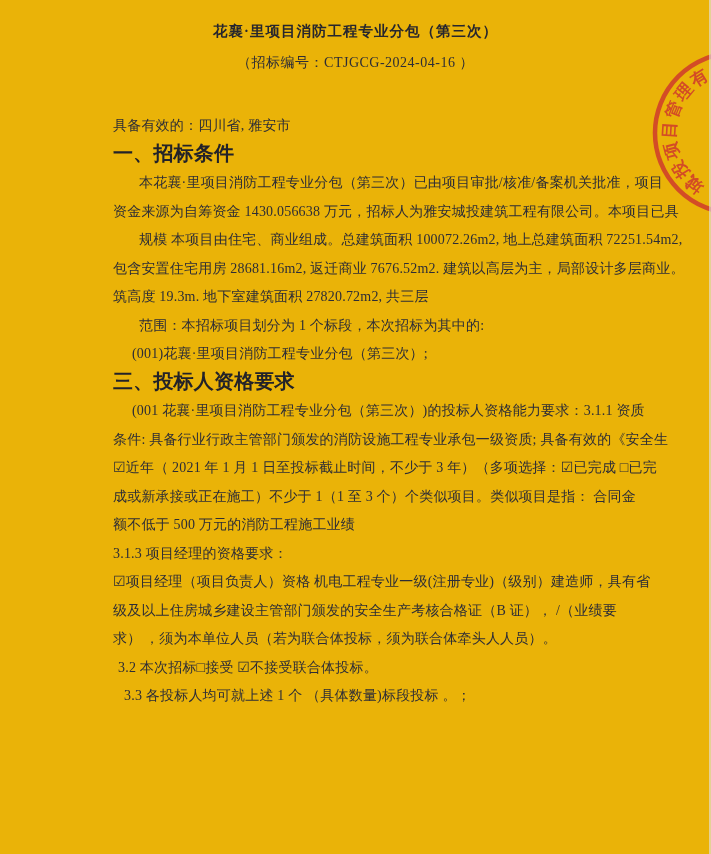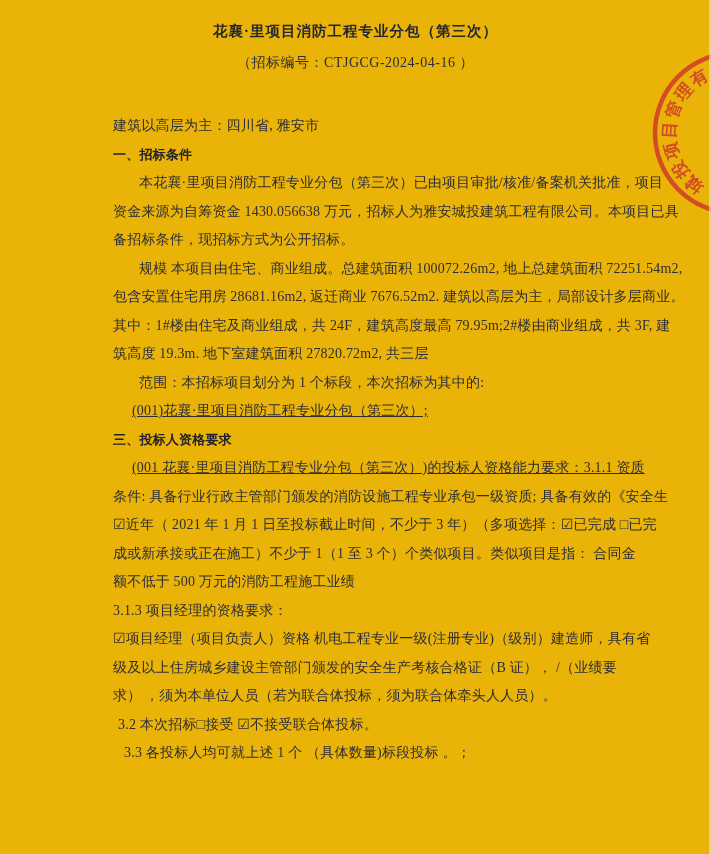--- a/index.html
+++ b/index.html
@@ -15,23 +15,23 @@
   .t1{font-size:14.5px;font-weight:bold;letter-spacing:1px;line-height:31px;color:#26262e;}
   .t2{font-size:14px;letter-spacing:.5px;line-height:31px;}
   .content{margin:34px 0 0 113px;width:552px;}
   .line{
     font-size:14px;
     line-height:28.5px;
     height:28.5px;
     white-space:nowrap;
     letter-spacing:.2px;
   }
-  .h{font-weight:bold;font-size:13px;color:#222229;}
+  .h{font-weight:bold;font-size:20px;color:#222229;font-family:Liberation Mono, monospace;}
   .ind{padding-left:26px;}
-  .ind2{padding-left:19px;text-decoration:underline;}
+  .ind2{padding-left:19px;}
   .s1{padding-left:5px;font-family:Liberation Serif, serif;}
   .s2{padding-left:11px;}
   .stamp{
     position:absolute;
     left:600px;top:35px;
     width:111px;height:210px;
     pointer-events:none;
   }
   .scan-edge{
     position:absolute;right:0;top:0;
@@ -43,28 +43,26 @@
 <body>
 
 <div class="page">
 
   <div class="titles">
     <div class="t1">花襄·里项目消防工程专业分包（第三次）</div>
     <div class="t2">（招标编号：CTJGCG-2024-04-16      ）</div>
   </div>
 
   <div class="content">
-    <div class="line">建筑以高层为主：四川省, 雅安市</div>
+    <div class="line">具备有效的：四川省, 雅安市</div>
     <div class="line h">一、招标条件</div>
     <div class="line ind">本花襄·里项目消防工程专业分包（第三次）已由项目审批/核准/备案机关批准，项目</div>
     <div class="line">资金来源为自筹资金 1430.056638 万元，招标人为雅安城投建筑工程有限公司。本项目已具</div>
-    <div class="line">备招标条件，现招标方式为公开招标。</div>
     <div class="line ind">规模 本项目由住宅、商业组成。总建筑面积 100072.26m2, 地上总建筑面积 72251.54m2,</div>
     <div class="line">包含安置住宅用房 28681.16m2, 返迁商业 7676.52m2. 建筑以高层为主，局部设计多层商业。</div>
-    <div class="line">其中：1#楼由住宅及商业组成，共 24F，建筑高度最高 79.95m;2#楼由商业组成，共 3F, 建</div>
     <div class="line">筑高度 19.3m. 地下室建筑面积 27820.72m2, 共三层</div>
     <div class="line ind">范围：本招标项目划分为 1 个标段，本次招标为其中的:</div>
     <div class="line ind2">(001)花襄·里项目消防工程专业分包（第三次）;</div>
     <div class="line h">三、投标人资格要求</div>
     <div class="line ind2">(001 花襄·里项目消防工程专业分包（第三次）)的投标人资格能力要求：3.1.1 资质</div>
     <div class="line">条件: 具备行业行政主管部门颁发的消防设施工程专业承包一级资质; 具备有效的《安全生</div>
     <div class="line">☑近年（  2021 年 1 月  1 日至投标截止时间，不少于 3 年）（多项选择：☑已完成 □已完</div>
     <div class="line">成或新承接或正在施工）不少于   1（1 至 3 个）个类似项目。类似项目是指：   合同金</div>
     <div class="line">额不低于 500 万元的消防工程施工业绩</div>
     <div class="line">3.1.3 项目经理的资格要求：</div>

